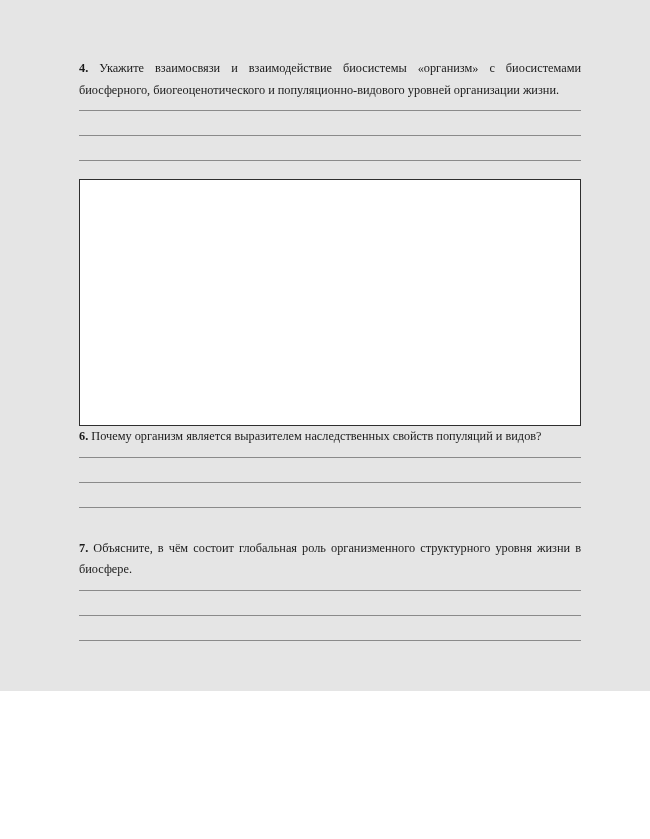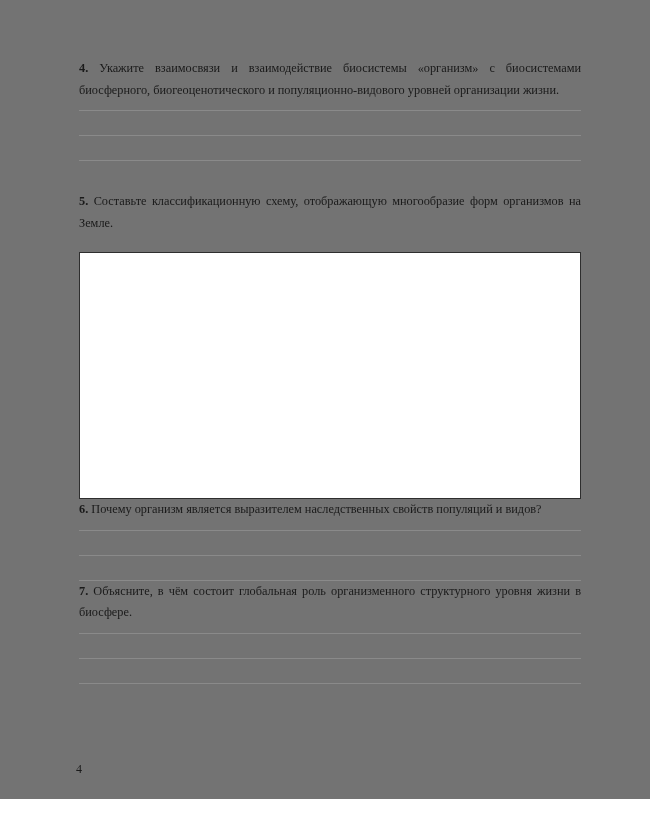--- a/index.html
+++ b/index.html
@@ -3,22 +3,22 @@
 <meta charset="utf-8">
 <style>
   html, body {
     margin: 0;
     padding: 0;
     background: #ffffff;
   }
   .page {
     position: relative;
     width: 650px;
-    height: 799px;
-    background: #737373;
+    height: 691px;
+    background: #e5e5e5;
     overflow: hidden;
     font-family: "Liberation Serif", "DejaVu Serif", serif;
     color: #1a1a1a;
   }
   .content {
     position: absolute;
     left: 79px;
     top: 58px;
     width: 502px;
   }
@@ -55,21 +55,21 @@
   .answerbox {
     border: 1.4px solid #2e2e2e;
     background: #ffffff;
     box-sizing: border-box;
     width: 100%;
     height: 247px;
   }
   .sec-q5      { margin-top: 30px; }
   .box-wrap    { margin-top: 18px; }
   .sec-q6      { }
-  .sec-q7      { }
+  .sec-q7      { margin-top: 30px; }
 
   
   .folio {
     position: absolute;
     left: 76px;
     top: 762px;
     font-family: "Liberation Serif", "DejaVu Serif", serif;
     font-size: 12px;
     color: #1a1a1a;
   }
@@ -83,24 +83,20 @@
     <div class="question">
       <span class="q-num">4.</span>
       <span class="q-text">Укажите взаимосвязи и взаимодействие биосистемы «организм» с биосистемами биосферного, биогеоценотического и популяционно-видового уровней организации жизни.</span>
     </div>
     <div class="lines">
       <div class="rule"></div>
       <div class="rule"></div>
       <div class="rule"></div>
     </div>
 
-    <div class="question sec-q5">
-      <span class="q-num">5.</span>
-      <span class="q-text">Составьте классификационную схему, отображающую многообразие форм организмов на Земле.</span>
-    </div>
     <div class="box-wrap">
       <div class="answerbox"></div>
     </div>
 
     <div class="question sec-q6">
       <span class="q-num">6.</span>
       <span class="q-text">Почему организм является выразителем наследственных свойств популяций и видов?</span>
     </div>
     <div class="lines">
       <div class="rule"></div>

